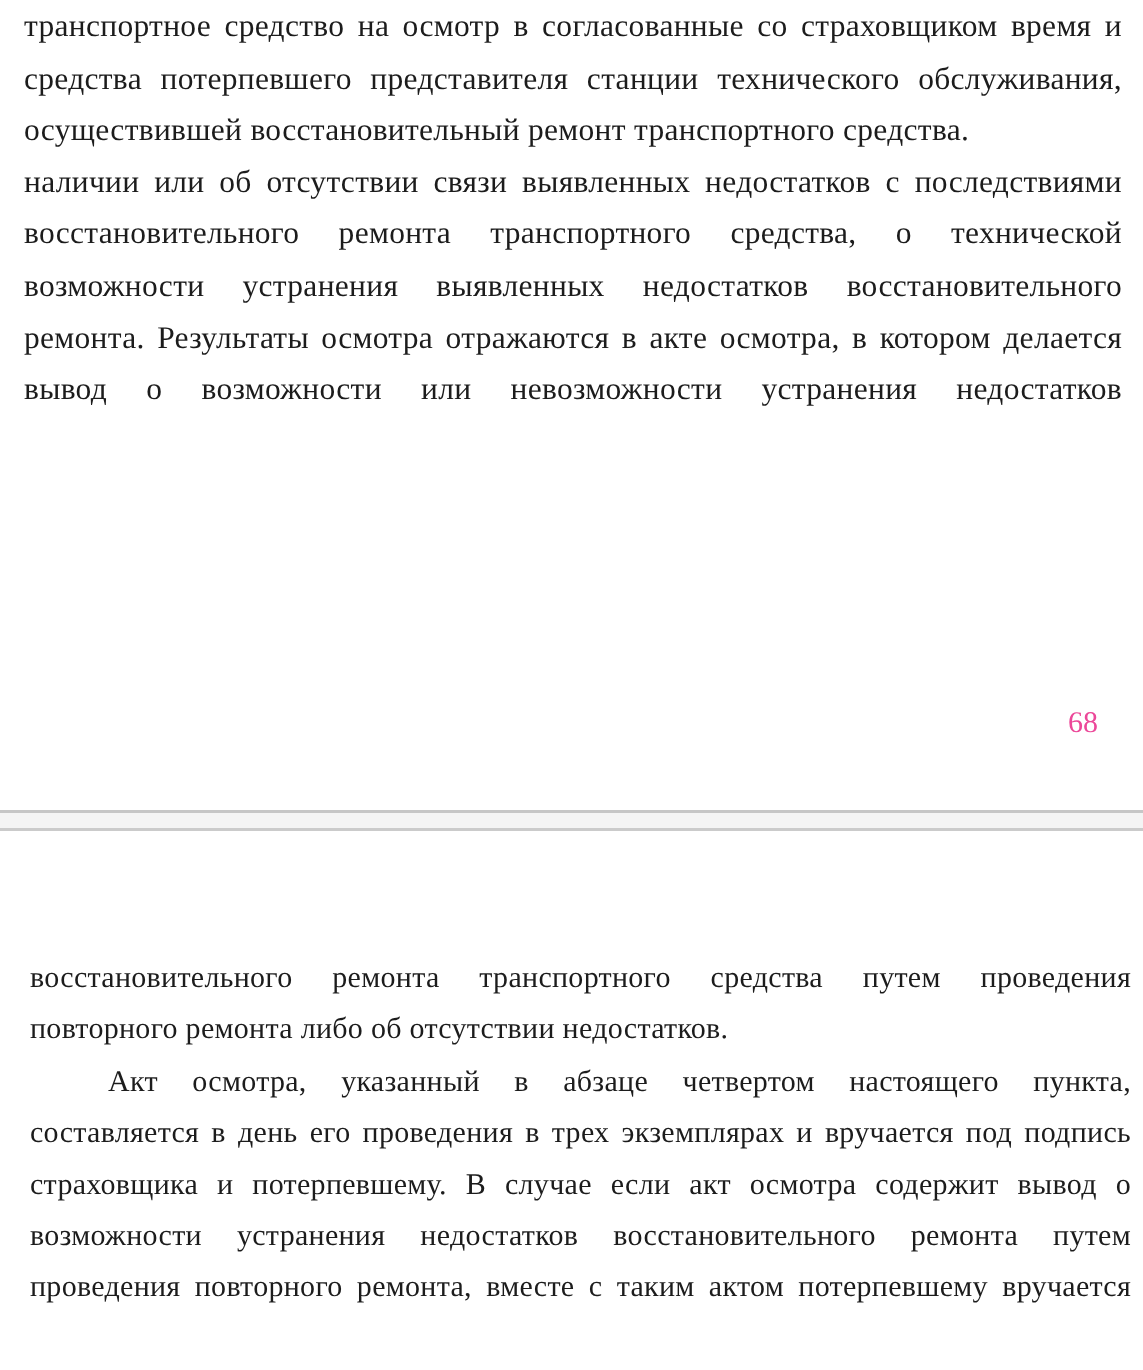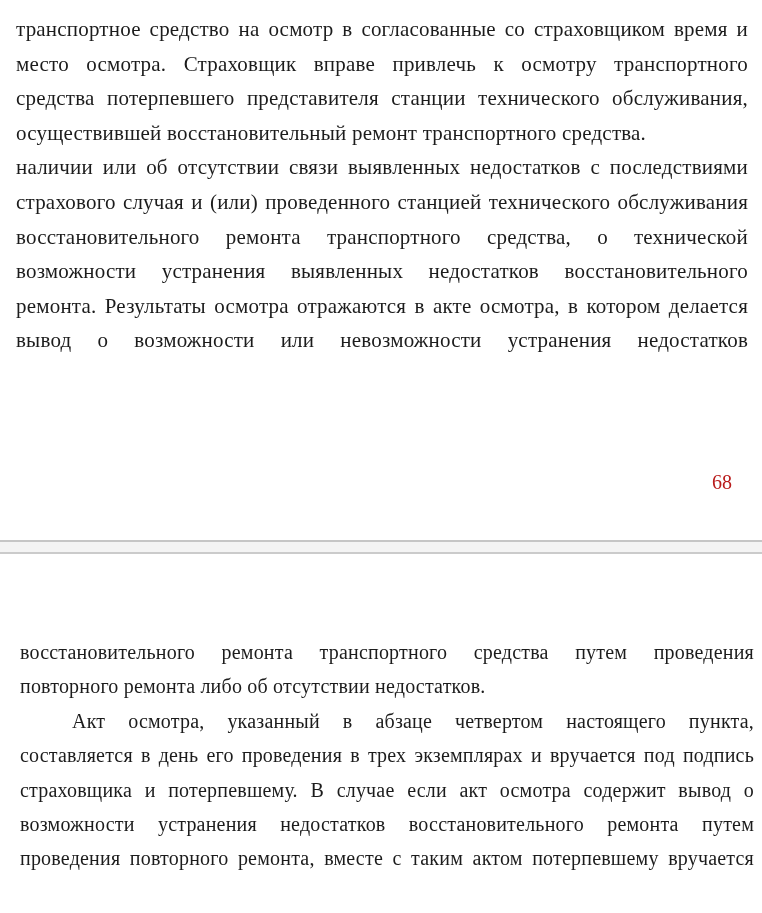--- a/index.html
+++ b/index.html
@@ -11,46 +11,44 @@
   #page-2 { top:554px; height:359px; }
 
   .page-gap {
     position:absolute; left:0; top:540px; width:762px; height:14px;
     background:#f4f4f4;
     border-top:2px solid #c6c6c6;
     border-bottom:2px solid #cbcbcb;
   }
 
   .textblock { position:absolute; left:0; right:0; }
-  #p1-text { top:0; padding:12px 14px 0 16px; font-size:21px; line-height:34.6px; letter-spacing:0.2px; }
+  #p1-text { top:0; padding:0 14px 0 16px; font-size:21px; line-height:34.6px; letter-spacing:0.2px; }
   #p2-text { top:635px; padding:0 8px 0 20px; font-size:20px; line-height:34.4px; letter-spacing:0.2px; }
 
   .line { text-align:justify; text-align-last:justify; white-space:normal; }
   .line.last { text-align-last:left; }
   .ind-a { text-indent:36px; }
   .ind-b { text-indent:52px; }
 
   .page-number {
     position:absolute; top:471px; right:30px;
-    font-size:20px; line-height:23px; color:#b91c1c;
+    font-size:20px; line-height:23px; color:#ec4899;
   }
 </style>
 </head>
 <body>
 
 <div class="page" id="page-1">
   <div class="textblock" id="p1-text">
 
     <div class="line">транспортное средство на осмотр в согласованные со страховщиком время и</div>
-    <div class="line">место осмотра. Страховщик вправе привлечь к осмотру транспортного</div>
     <div class="line">средства потерпевшего представителя станции технического обслуживания,</div>
     <div class="line last">осуществившей восстановительный ремонт транспортного средства.</div>
 
     <div class="line">наличии или об отсутствии связи выявленных недостатков с последствиями</div>
-    <div class="line">страхового случая и (или) проведенного станцией технического обслуживания</div>
     <div class="line">восстановительного ремонта транспортного средства, о технической</div>
     <div class="line">возможности устранения выявленных недостатков восстановительного</div>
     <div class="line">ремонта. Результаты осмотра отражаются в акте осмотра, в котором делается</div>
     <div class="line">вывод о возможности или невозможности устранения недостатков</div>
   </div>
   <div class="page-number">68</div>
 </div>
 
 <div class="page-gap"></div>
 

